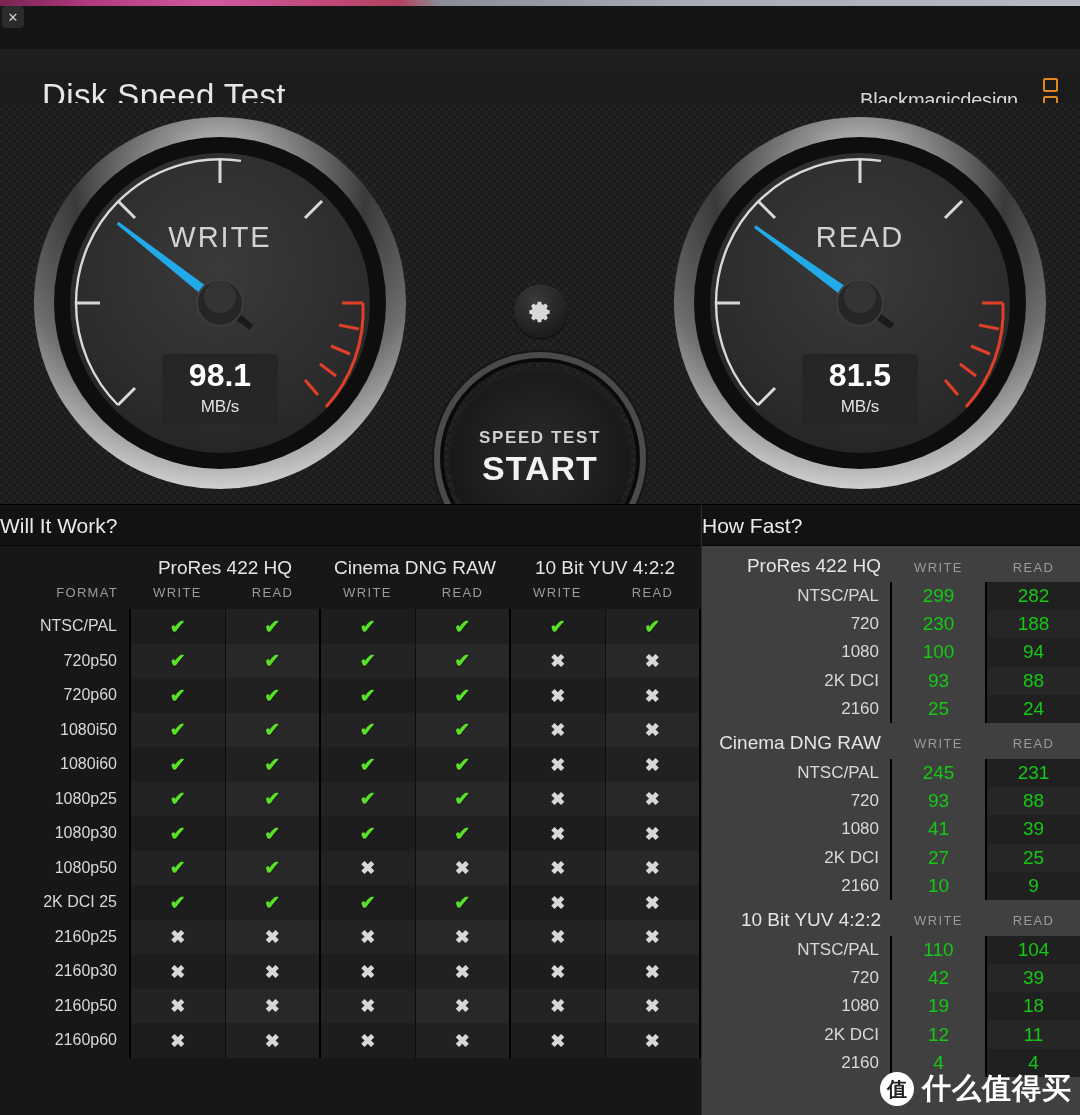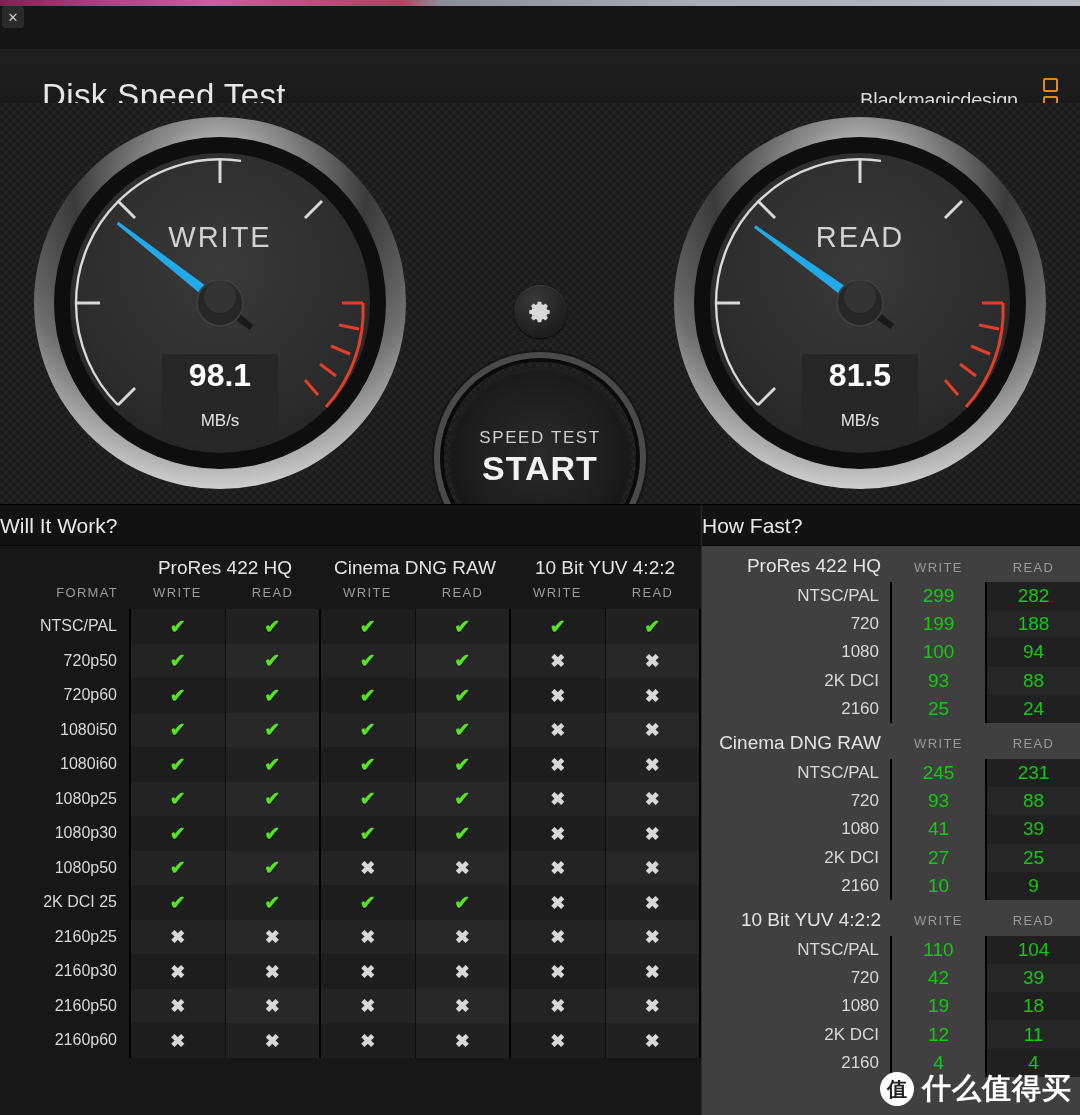--- a/index.html
+++ b/index.html
@@ -72,21 +72,21 @@
     position: absolute; left: 0; width: 100%; top: 108px;
     text-align: center; font-size: 29px; color: #d2d2d2; letter-spacing: 2px;
   }
   .readout {
     position: absolute; left: 50%; transform: translateX(-50%); top: 240px;
     width: 116px; padding: 6px 0 8px;
     background: #262626; border-radius: 3px; text-align: center;
     box-shadow: inset 0 1px 0 rgba(255,255,255,.05);
   }
   .readout .val { font-size: 32px; color: #fff; font-weight: 700; line-height: 1.05; }
-  .readout .unit { font-size: 17px; color: #e2e2e2; margin-top: 18px; }
+  .readout .unit { font-size: 17px; color: #e2e2e2; margin-top: 4px; }
 
   
   .gear {
     position: absolute; left: 514px; top: 182px; width: 53px; height: 53px;
     border-radius: 50%;
     background: radial-gradient(circle at 40% 30%, #3a3a3a, #1d1d1d 72%);
     box-shadow: 0 1px 2px rgba(0,0,0,.8), inset 0 1px 0 rgba(255,255,255,.08);
     display: flex; align-items: center; justify-content: center; cursor: pointer;
   }
   .startbtn {
@@ -100,21 +100,21 @@
     box-shadow:
       0 0 0 3px #0a0a0a,
       0 0 0 9px #4a4a4a,
       0 0 0 11px #161616,
       0 6px 14px rgba(0,0,0,.85),
       inset 0 2px 6px rgba(255,255,255,.05);
     display: flex; flex-direction: column; align-items: center; justify-content: center;
     cursor: pointer;
   }
   .startbtn .st-top {
-    font-size: 17px; color: #cfcfcf; letter-spacing: 1.6px; font-weight: 400;
+    font-size: 17px; color: #cfcfcf; letter-spacing: 1.6px; font-weight: 700;
   }
   .startbtn .st-main {
     font-size: 34px; color: #f2f2f2; letter-spacing: 1px; font-weight: 700;
     margin-top: 1px;
   }
 
   
   .bottom { position: absolute; top: 505px; left: 0; width: 1080px; height: 610px; }
   .panel-left  { position: absolute; left: 0;   top: 0; width: 700px;  height: 610px; background: #171717; }
   .panel-right { position: absolute; left: 701px; top: 0; width: 379px; height: 610px; background: #404040;
@@ -500,21 +500,21 @@
               </tr>
             </thead>
             <tbody>
               <tr>
                 <td class="rname">NTSC/PAL</td>
                 <td class="num">299</td>
                 <td class="num alt last">282</td>
               </tr>
               <tr>
                 <td class="rname">720</td>
-                <td class="num">199</td>
+                <td class="num">230</td>
                 <td class="num alt last">188</td>
               </tr>
               <tr>
                 <td class="rname">1080</td>
                 <td class="num">100</td>
                 <td class="num alt last">94</td>
               </tr>
               <tr>
                 <td class="rname">2K DCI</td>
                 <td class="num">93</td>

